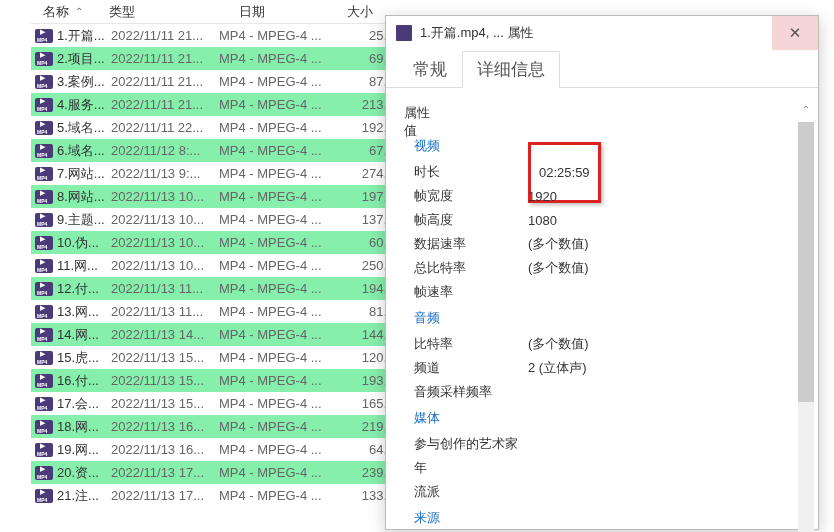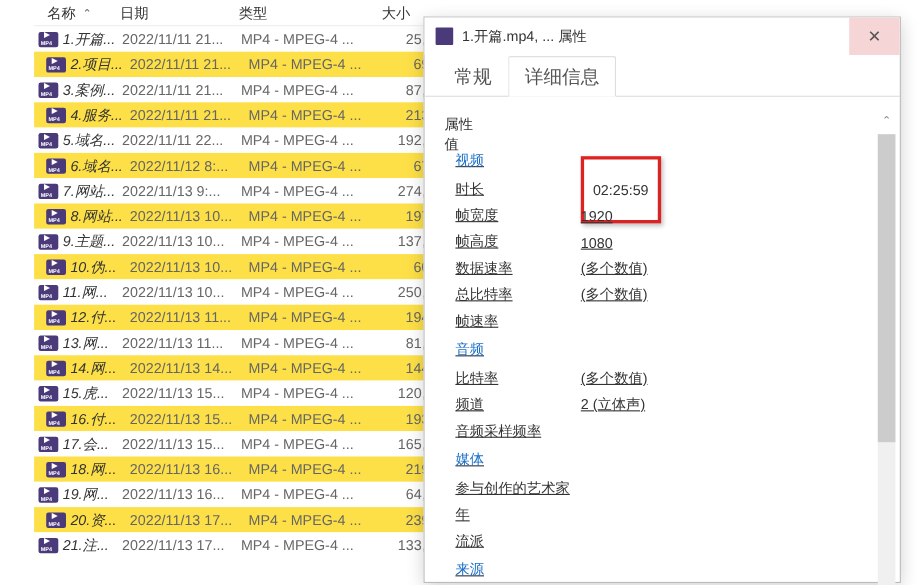--- a/index.html
+++ b/index.html
@@ -8,64 +8,64 @@
 .file-list { position: absolute; left: 31px; top: 0; width: 370px; height: 532px; background: #fff; }
 .file-header { display: flex; height: 24px; align-items: center; border-bottom: 1px solid #e8e8e8; padding-left: 12px; }
 .file-header .col { color: #333; font-size: 13px; display: flex; align-items: center; }
 .file-header .col-name { width: 66px; }
 .file-header .col-date { width: 108px; }
 .file-header .col-type { width: 130px; }
 .file-header .col-size { width: 48px; }
 .chevron { margin-left: 6px; font-size: 10px; color: #666; }
 .file-rows { }
 .file-row { display: flex; height: 23px; align-items: center; padding-left: 4px; }
-.file-row.odd { background: #fde047; justify-content: center; }
+.file-row.odd { background: #86efac; }
 .file-row.even { background: #fff; }
 .mp4-icon { width: 18px; height: 14px; background: #4a3a7a; border-radius: 2px; margin-right: 4px; position: relative; display: flex; align-items: center; justify-content: center; flex-shrink: 0; }
 .mp4-icon::before { content: "▶"; color: #fff; font-size: 7px; position: absolute; top: -1px; left: 5px; }
 .mp4-icon::after { content: "MP4"; color: #fff; font-size: 5px; position: absolute; bottom: 0px; left: 2px; font-weight: bold; }
 .file-row .cell { overflow: hidden; white-space: nowrap; text-overflow: ellipsis; }
-.file-row .cell-name { width: 54px; color: #333; font-style: italic; }
+.file-row .cell-name { width: 54px; color: #333; }
 .file-row .cell-date { width: 108px; color: #666; }
 .file-row .cell-type { width: 124px; color: #666; }
 .file-row .cell-size { width: 44px; text-align: right; color: #666; }
 
 .prop-dialog { position: absolute; left: 385px; top: 15px; width: 434px; height: 515px; background: #fff; border: 1px solid #bbb; box-shadow: 0 4px 16px rgba(0,0,0,0.2); }
 .prop-titlebar { height: 34px; display: flex; align-items: center; padding-left: 10px; background: #fff; }
 .prop-title-icon { width: 16px; height: 16px; background: #4a3a7a; border-radius: 1px; margin-right: 8px; }
 .prop-title { flex: 1; font-size: 13px; color: #333; }
 .close-btn { width: 46px; height: 34px; background: #f5d5d5; display: flex; align-items: center; justify-content: center; color: #555; font-size: 15px; }
 .prop-tabs { height: 34px; display: flex; align-items: flex-end; padding-left: 12px; border-bottom: 1px solid #ddd; margin-top: 4px; }
 .tab { padding: 6px 14px; font-size: 17px; color: #555; border: 1px solid transparent; border-bottom: none; cursor: default; }
 .tab.active { border: 1px solid #ddd; border-bottom: 1px solid #fff; background: #fff; margin-bottom: -1px; border-radius: 2px 2px 0 0; }
 .prop-body { padding: 16px 18px 0 18px; position: relative; }
 .prop-grid-header { display: flex; height: 24px; font-size: 13px; color: #333; flex-direction: column; }
 .prop-grid-header .ph-label { width: 124px; }
 .prop-grid-header .ph-value { flex: 1; }
-.prop-rows { margin-top: 4px; text-decoration: underline; }
+.prop-rows { margin-top: 4px; }
 .prop-section { color: #1a6fc7; font-size: 13px; padding: 5px 0 5px 10px; }
 .prop-row { display: flex; height: 24px; align-items: center; font-size: 13px; }
 .prop-row .pl { width: 124px; padding-left: 10px; color: #333; }
 .prop-row .pv { flex: 1; color: #333; }
 .highlight-box { border: 3px solid #d22; padding: 20px 8px; display: inline-block; box-shadow: 2px 2px 4px rgba(0,0,0,0.25); }
 .prop-scroll-up { position: absolute; right: 4px; top: 16px; width: 16px; height: 16px; color: #888; font-size: 10px; text-align: center; }
 .prop-scroll-track { position: absolute; right: 4px; top: 34px; width: 16px; bottom: 0; background: #f0f0f0; }
 .prop-scroll-thumb { position: absolute; right: 4px; top: 34px; width: 16px; height: 280px; background: #ccc; }
 </style>
 </head>
 <body>
 
 <div class="file-list">
   <div class="file-header">
     <div class="col col-name">
         <span>名称</span>
         <span class="chevron">⌃</span>
       </div>
+    <div class="col col-type">类型</div>
     <div class="col col-date">日期</div>
-    <div class="col col-type">类型</div>
     <div class="col col-size">大小</div>
   </div>
   <div class="file-rows" id="file-rows">
       <div class="file-row even">
         <div class="mp4-icon"></div>
         <div class="cell cell-name">1.开篇...</div>
         <div class="cell cell-date">2022/11/11 21...</div>
         <div class="cell cell-type">MP4 - MPEG-4 ...</div>
         <div class="cell cell-size">25,</div>
       </div>

